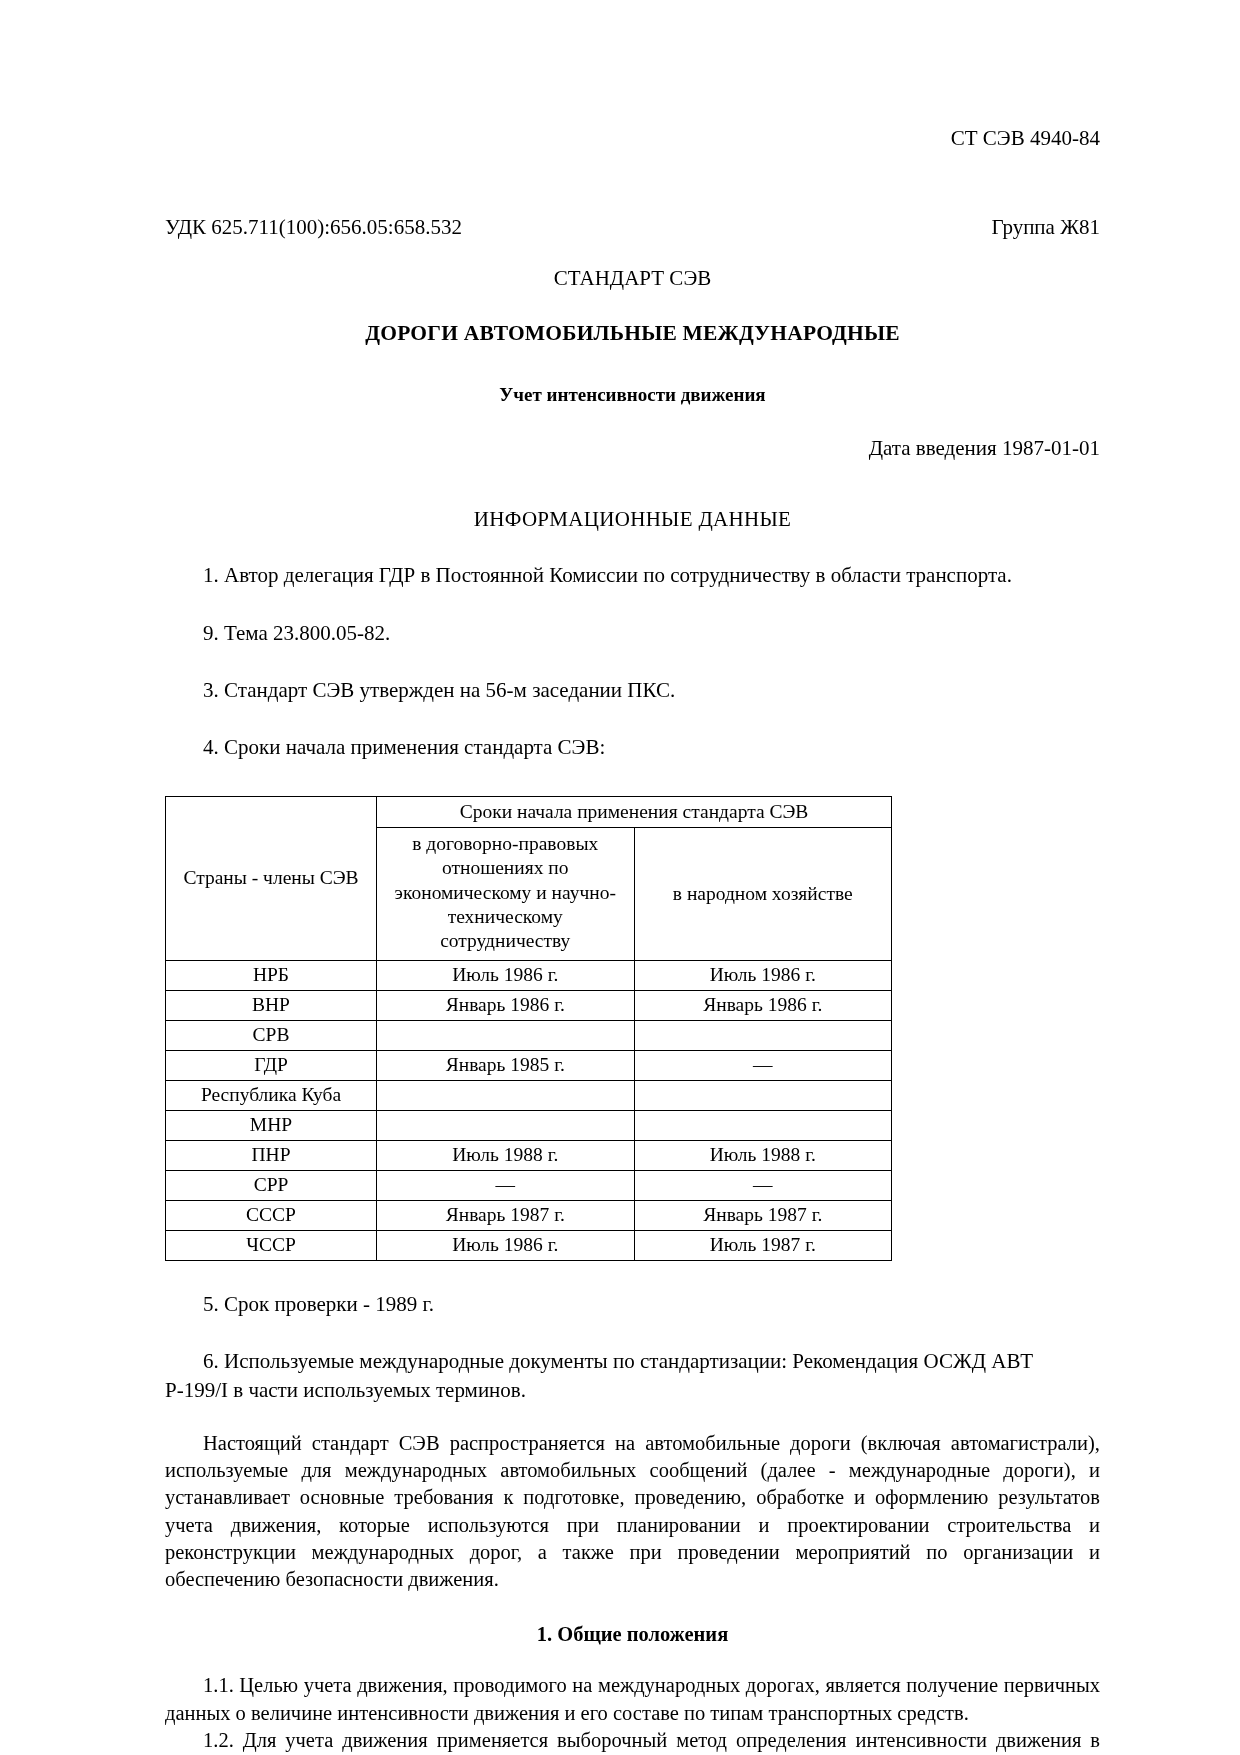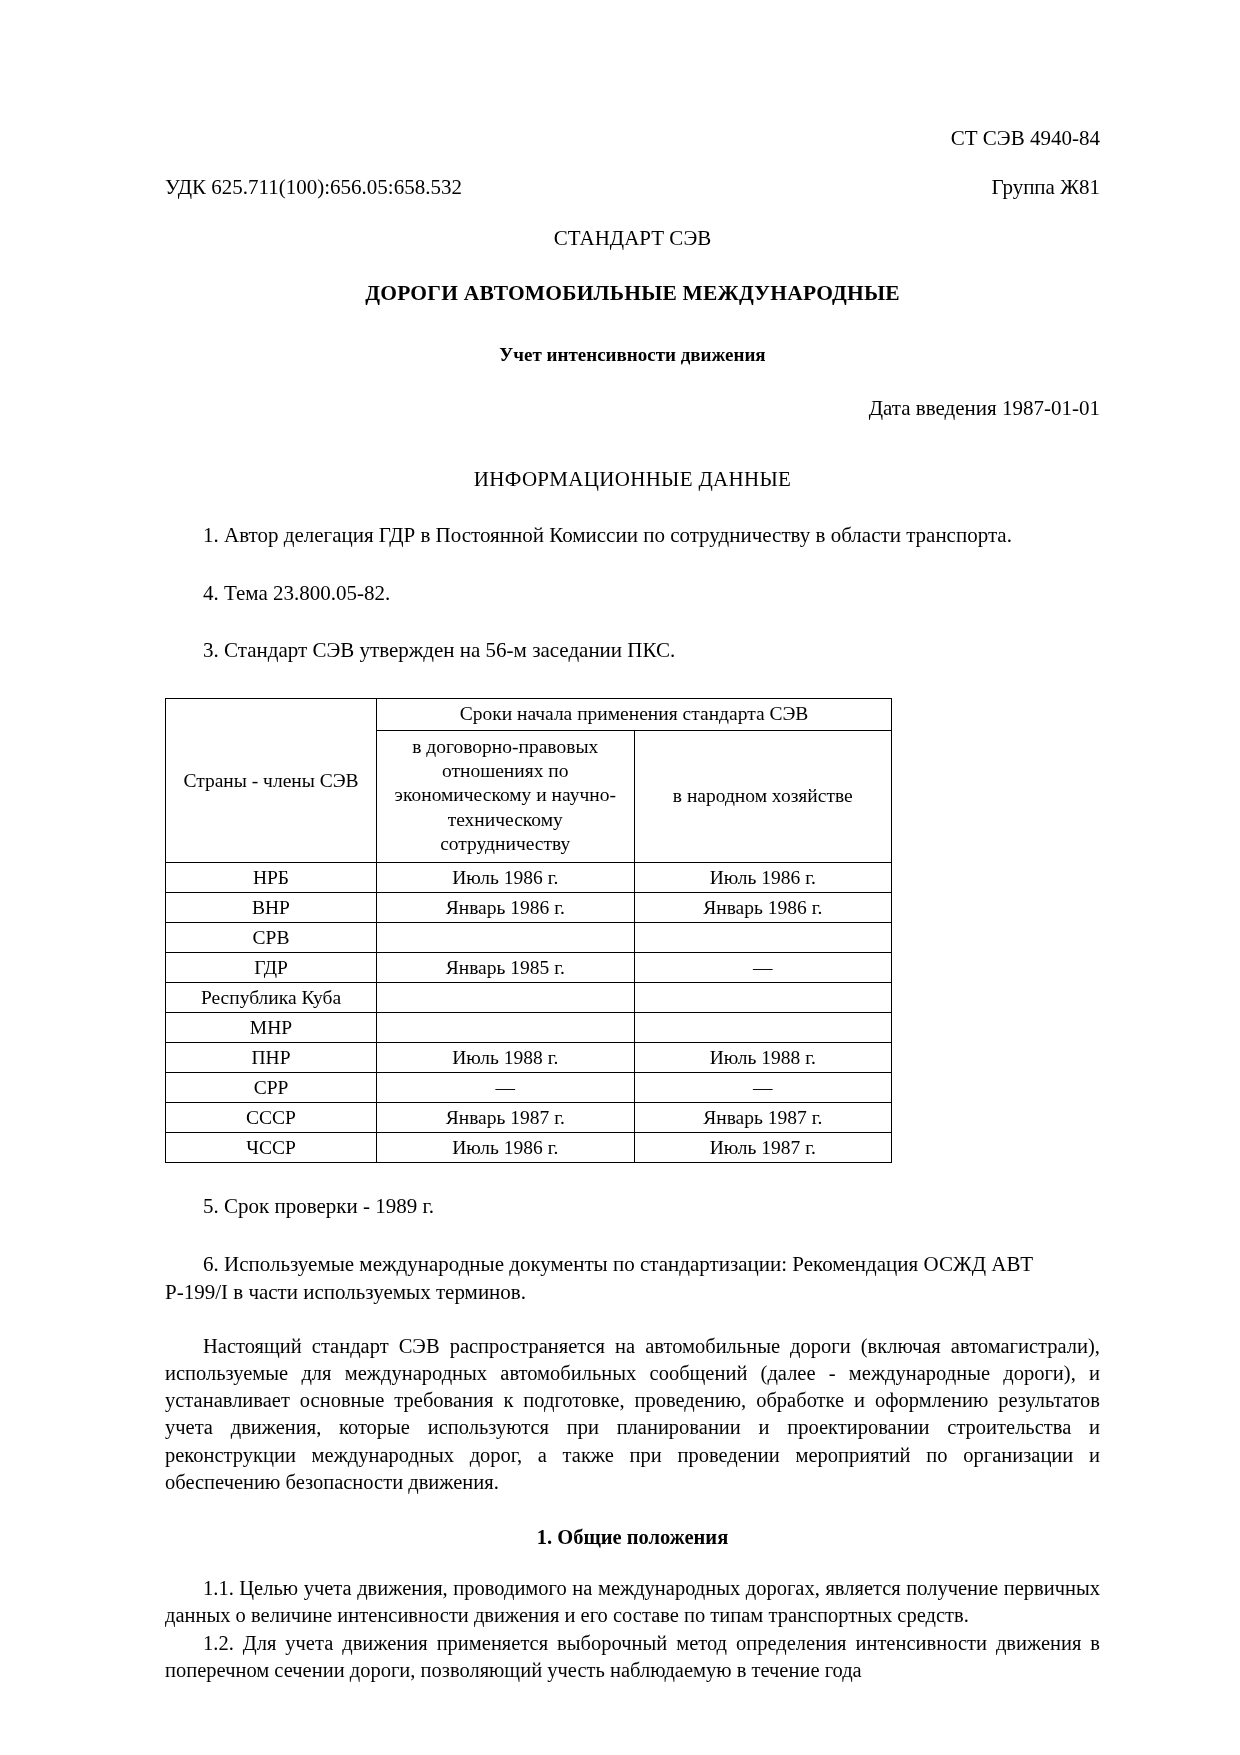--- a/index.html
+++ b/index.html
@@ -30,20 +30,21 @@
   }
   .udc-row {
     display: flex;
     justify-content: space-between;
     align-items: baseline;
     margin-top: 24px;
     font-size: 21px;
   }
   .udc-row .udc {
     text-align: left;
+    margin-top: 40px;
   }
   .udc-row .group {
     text-align: left;
   }
   .std-label {
     text-align: center;
     font-size: 21px;
     margin-top: 26px;
   }
   .main-title {
@@ -152,22 +153,23 @@
 
   <div class="main-title">ДОРОГИ АВТОМОБИЛЬНЫЕ МЕЖДУНАРОДНЫЕ</div>
 
   <div class="subtitle">Учет интенсивности движения</div>
 
   <div class="intro-date">Дата введения 1987-01-01</div>
 
   <div class="section-heading">ИНФОРМАЦИОННЫЕ ДАННЫЕ</div>
 
   <div class="numbered">1. Автор  делегация ГДР в Постоянной Комиссии по сотрудничеству в области транспорта.</div>
-  <div class="numbered">4. Тема 23.800.05-82.</div>
+  <div class="numbered">9. Тема 23.800.05-82.</div>
   <div class="numbered">3. Стандарт СЭВ утвержден на 56-м заседании ПКС.</div>
+  <div class="numbered">4. Сроки начала применения стандарта СЭВ:</div>
 
   <table class="sev">
     <tbody>
       <tr>
         <th class="countries" rowspan="2">Страны - члены СЭВ</th>
         <th class="grp" colspan="2">Сроки начала применения стандарта СЭВ</th>
       </tr>
       <tr>
         <th class="legal">в договорно-правовых отношениях по экономическому и научно-техническому сотрудничеству</th>
         <th class="economy">в народном хозяйстве</th>

